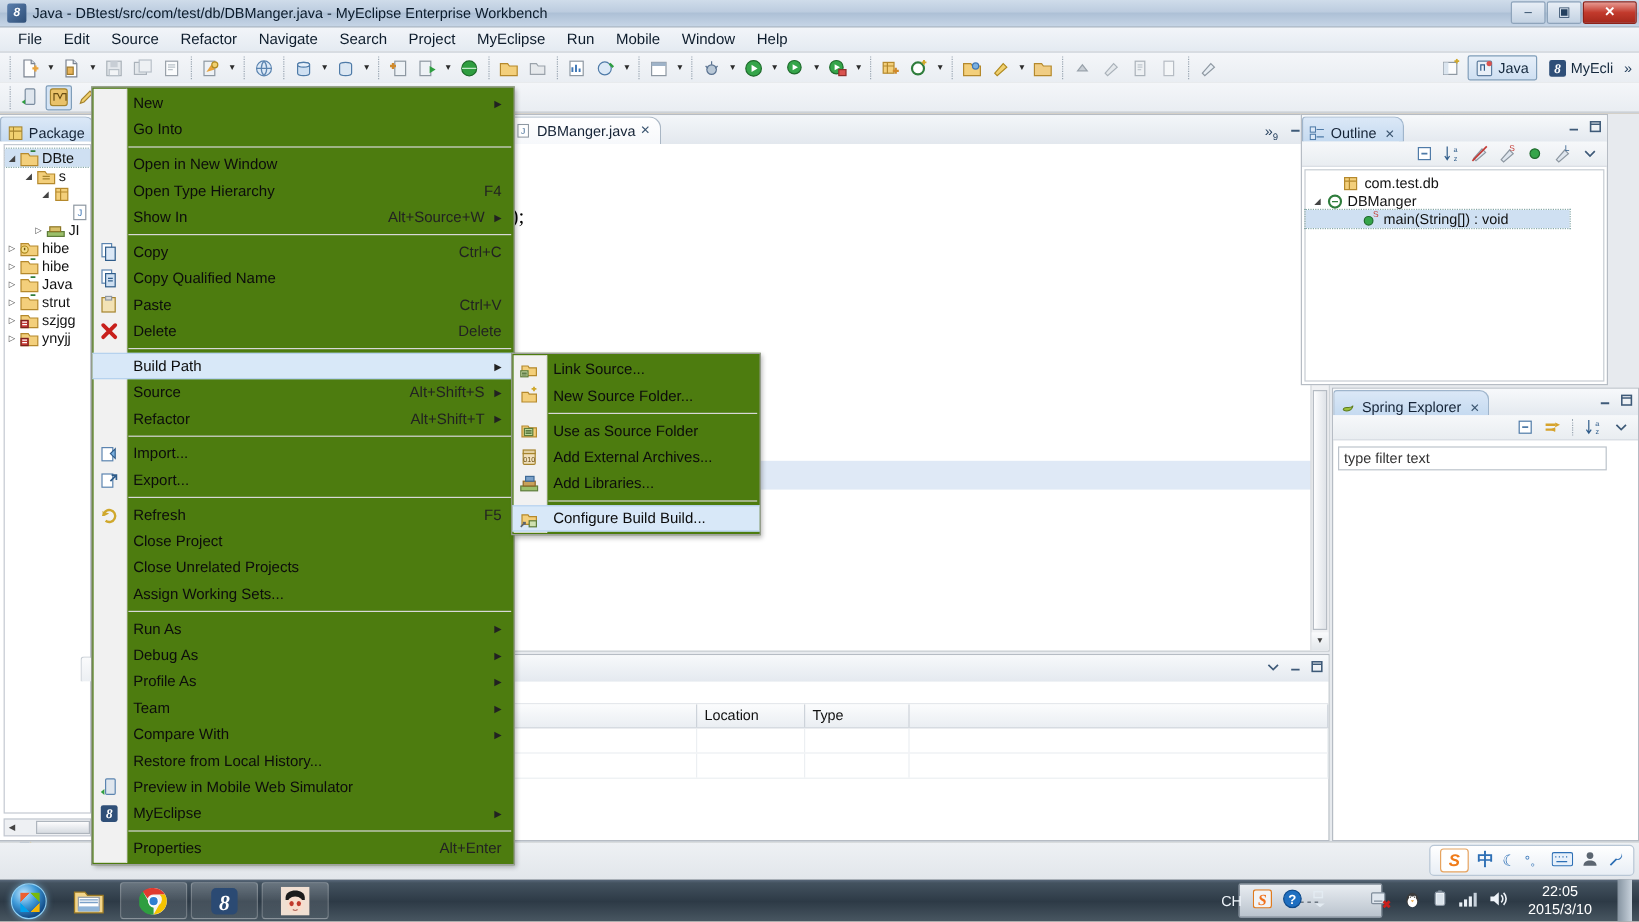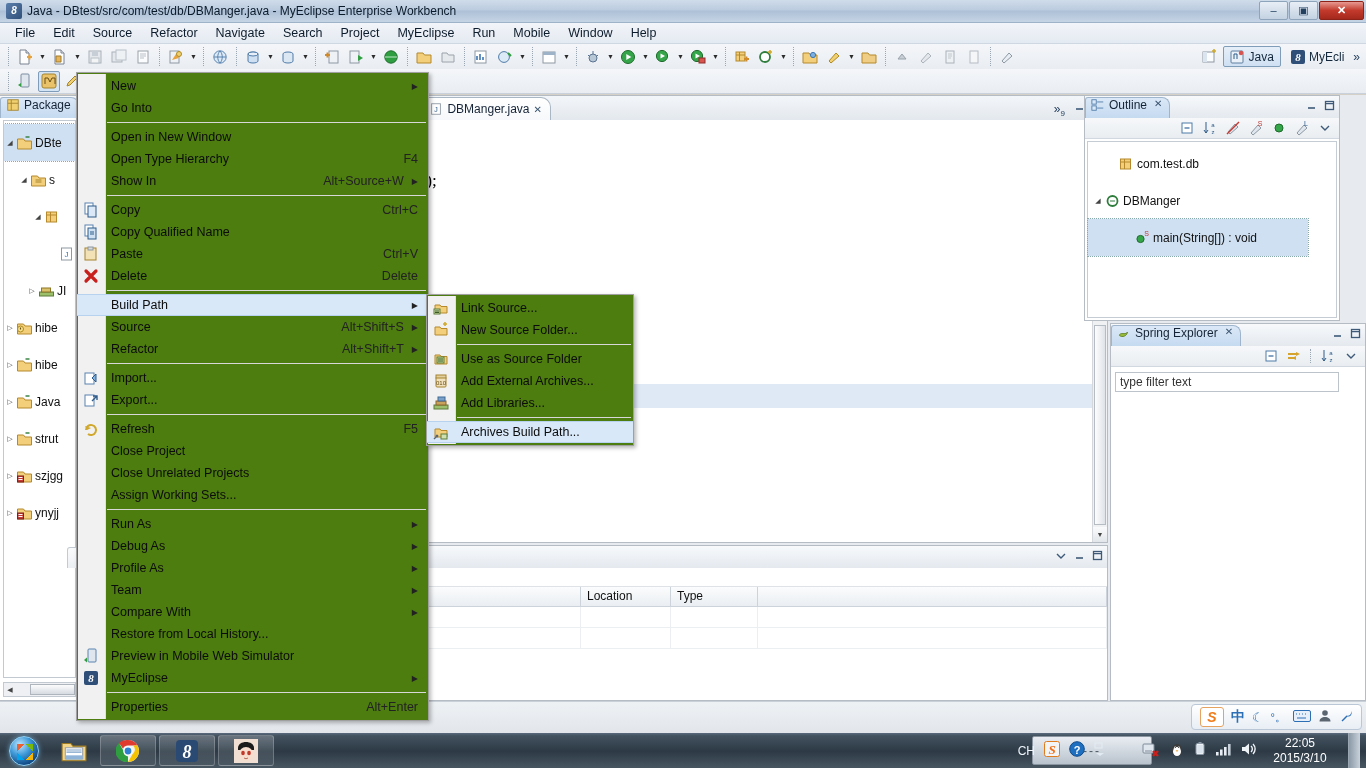--- a/index.html
+++ b/index.html
@@ -80,21 +80,21 @@
     background: #e7eaee;
   }
 
   
   .panel { position: absolute; background: #fff; border: 1px solid #b6bcc4; }
   .ptabbar {
     height: 22px; background: linear-gradient(to bottom,#f7f9fb,#e4e9ef);
     display: flex; align-items: flex-end; position: relative;
   }
   .ptab {
-    display: flex; align-items: flex-start; gap: 4px; height: 21px;
+    display: flex; align-items: flex-end; gap: 4px; height: 21px;
     padding: 0 7px 0 5px; font-size: 12px; color: #152336;
     background: linear-gradient(to bottom,#dbe8f7,#c5daf0);
     border: 1px solid #9fb5cc; border-bottom: none;
     border-radius: 3px 8px 0 0;
   }
   .ptab.plain {
     background: linear-gradient(to bottom,#fafbfc,#eceff3);
     border-color: #c3cad2;
   }
   .ptab .x { font-size: 10px; color: #3b5570; margin-left: 3px; }
@@ -107,21 +107,21 @@
     display: flex; align-items: center; justify-content: flex-end;
     gap: 2px; padding-right: 4px;
   }
   .ptoolrow .tbtn { width: 19px; height: 18px; }
 
   
   #pkg { left: 0; top: 0; width: 80px; height: 606px; border-left: none; }
   #pkg .body { position: absolute; left: 3px; top: 24px; right: 3px; bottom: 22px;
                background: #fff; border: 1px solid #c3c9d1; overflow: hidden; }
   .tree { padding: 3px 0 0 0; }
-  .trow { display: flex; align-items: center; height: 37px; white-space: nowrap;
+  .trow { display: flex; align-items: center; height: 15px; white-space: nowrap;
           font-size: 12px; color: #111; }
   .trow.sel { background: #cfe0f2; outline: 1px dotted #8aa; }
   .tw { display: inline-block; width: 12px; text-align: center; font-size: 7px; color: #444; flex: none; }
   .ticon { width: 17px; height: 16px; flex: none; margin-right: 2px; }
   .hscroll {
     position: absolute; left: 3px; right: 3px; bottom: 3px; height: 15px;
     background: #eef0f3; border: 1px solid #c3c9d1; display: flex; align-items: center;
   }
   .hscroll .thumb { height: 11px; margin-left: 14px; width: 48px;
                     background: linear-gradient(to bottom,#fcfcfd,#d6dbe1);
@@ -1209,21 +1209,21 @@
     </div>
     <div class="msep"></div>
     <div class="mrow hl">
       <span class="mico">
         <svg viewBox="0 0 16 16" width="16" height="16">
             <path d="M2 4h5l1 1.5h6V12H2z" fill="#f3cf7b" stroke="#b5892c"></path>
             <path d="M1 14l4-4M3 10l2 2" stroke="#5b6570" stroke-width="1.4"></path>
             <rect x="8" y="9" width="6" height="5" fill="#cfe0b0" stroke="#5d7c3a"></rect>
           </svg>
       </span>
-      <span class="lbl">Archives Build Path...</span>
+      <span class="lbl">Configure Build Build...</span>
     </div>
   </div>
 
   <div class="statusbar">
     <div class="ime">
       <span class="sg">S</span>
       <span class="g" style="font-size:14px;font-weight:bold">中</span>
       <span class="g">☾</span>
       <span class="g" style="font-size:11px">°。</span>
       <span class="g">

